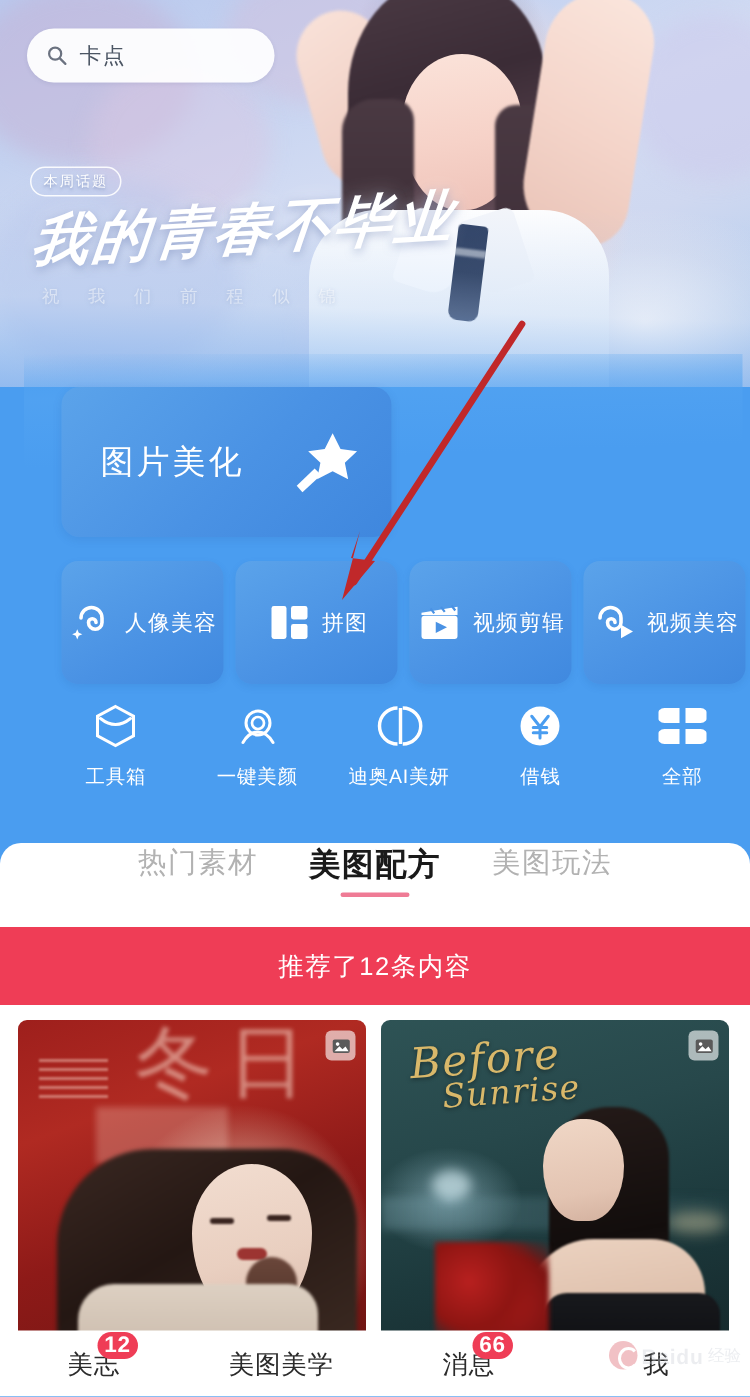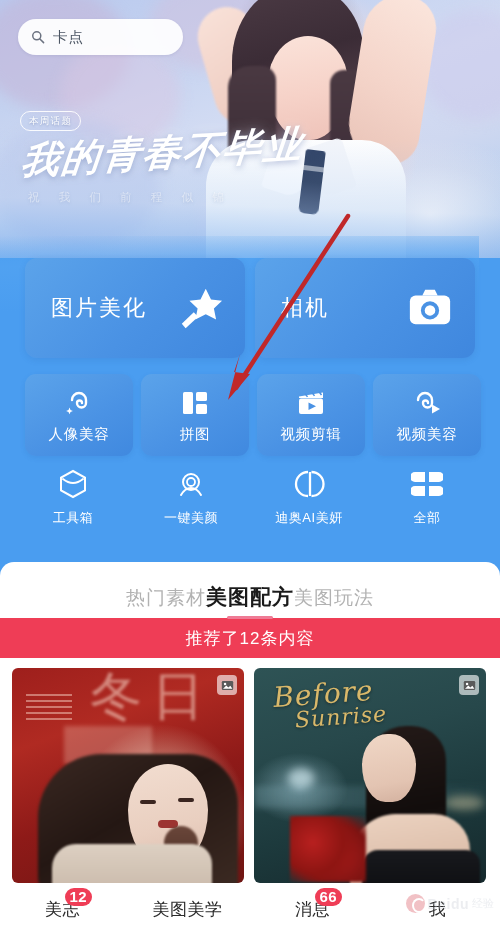--- a/index.html
+++ b/index.html
@@ -139,65 +139,65 @@
   }
   .join-btn{
     position:absolute; left:384px; top:207px; width:97px; height:25px;
     background:linear-gradient(90deg,rgba(255,214,230,.88),rgba(255,196,219,.9));
     display:flex; align-items:center; justify-content:center;
     color:#e0508a; font-size:12.5px; letter-spacing:1px;
   }
 
   
   .panel{
-    position:absolute; left:0; top:236px; width:479px; height:330px;
+    position:absolute; left:16px; top:236px; width:479px; height:330px;
     background:linear-gradient(178deg,rgba(120,180,243,0) 0%,rgba(85,165,242,.55) 9%,#4a9df0 22%,#4a9df0 100%);
   }
   .big-row{ position:absolute; left:25px; top:22px; display:flex; gap:10px; }
   .big-card{
     width:220px; height:100px; border-radius:12px;
     background:linear-gradient(135deg,#5ba3ea 0%,#4a92e4 55%,#3f87de 100%);
     display:flex; align-items:center; justify-content:space-between;
     padding:0 22px 0 26px; box-shadow:0 2px 6px rgba(40,90,160,.15);
   }
   .big-card .lbl{ color:#fff; font-size:22px; letter-spacing:2px; font-weight:500; }
   .big-card .ico{ width:46px; height:46px; flex:none; }
 
   .small-row{ position:absolute; left:25px; top:138px; display:flex; gap:8px; }
   .small-card{
     width:108px; height:82px; border-radius:11px;
     background:linear-gradient(150deg,#5ba3ea 0%,#4a92e4 60%,#4089df 100%);
-    display:flex; flex-direction:column; align-items:center; justify-content:center; gap:6px;
+    display:flex; flex-direction:row; align-items:center; justify-content:center; gap:6px;
     box-shadow:0 2px 5px rgba(40,90,160,.13);
   }
   .small-card .ico{ width:32px; height:32px; }
   .small-card .lbl{ color:#fff; font-size:14.5px; letter-spacing:.8px; }
 
   .icon-row{
     position:absolute; left:0; top:232px; width:500px;
     display:flex; justify-content:space-around; align-items:flex-end; padding:0 14px;
   }
   .icon-item{ width:88px; display:flex; flex-direction:column; align-items:center; gap:9px; }
   .icon-item .ico{ width:32px; height:32px; }
   .icon-item .lbl{ color:#fff; font-size:13px; letter-spacing:.5px; white-space:nowrap; }
 
   
   .sheet{
     position:absolute; left:0; top:562px; width:500px; height:369px;
     background:#fff; border-radius:14px 14px 0 0; overflow:hidden;
   }
-  .tabs{ height:56px; display:flex; align-items:flex-end; justify-content:center; }
+  .tabs{ height:56px; display:flex; align-items:flex-start; justify-content:center; gap:34px; }
   .tab{ position:relative; font-size:19px; color:#b2b2b2; letter-spacing:1px; padding-bottom:7px; }
   .tab.active{ color:#1a1a1a; font-size:21px; font-weight:700; }
   .tab.active::after{
     content:""; position:absolute; left:50%; transform:translateX(-50%);
     bottom:-1px; width:46px; height:3.5px; border-radius:2px; background:#ef7b95;
   }
   .recommend-bar{
-    height:40px; background:#ef3d56; display:flex; align-items:center; justify-content:center;
+    height:52px; background:#ef3d56; display:flex; align-items:center; justify-content:center;
     color:#fff; font-size:17px; letter-spacing:1px;
   }
   .cards{ display:flex; gap:10px; padding:10px 12px 0 12px; }
   .fcard{
     position:relative; width:232px; height:215px; border-radius:6px; overflow:hidden;
   }
   .fcard .badge{
     position:absolute; right:7px; top:7px; width:20px; height:20px; border-radius:4px;
     background:rgba(255,255,255,.62); display:flex; align-items:center; justify-content:center;
   }
@@ -368,29 +368,20 @@
   <div class="panel">
 
     <div class="big-row">
       <div class="big-card">
         <span class="lbl">图片美化</span>
         <svg class="ico" viewBox="0 0 48 48">
           <path d="M30 4 L35.5 15 L47 16.5 L38.5 24.5 L40.8 36 L30 30.5 L19.2 36 L21.5 24.5 L13 16.5 L24.5 15 Z" fill="#fff"></path>
           <path d="M17.5 28.5 L22 33 L9 45 L5 40.5 Z" fill="#fff"></path>
         </svg>
       </div>
-      <div class="big-card">
-        <span class="lbl">相机</span>
-        <svg class="ico" viewBox="0 0 48 48">
-          <rect x="3" y="11" width="42" height="30" rx="6" fill="#fff"></rect>
-          <path d="M16 11 L19 5 L29 5 L32 11 Z" fill="#fff"></path>
-          <circle cx="24" cy="26.5" r="9.5" fill="#4a92e4"></circle>
-          <circle cx="24" cy="26.5" r="5.5" fill="#fff"></circle>
-        </svg>
-      </div>
     </div>
 
     <div class="small-row">
       <div class="small-card">
         <svg class="ico" viewBox="0 0 32 32">
           <path d="M9 13 a7 7 0 0 1 14 0 v3 a4.5 4.5 0 0 1 -9 0 a2.5 2.5 0 0 1 5 0" fill="none" stroke="#fff" stroke-width="2.4" stroke-linecap="round"></path>
           <path d="M6.5 20.5 l1 2.4 l2.4 1 l-2.4 1 l-1 2.4 l-1-2.4 l-2.4-1 l2.4-1 Z" fill="#fff"></path>
         </svg>
         <span class="lbl">人像美容</span>
       </div>
@@ -436,20 +427,27 @@
         </svg>
         <span class="lbl">一键美颜</span>
       </div>
       <div class="icon-item">
         <svg class="ico" viewBox="0 0 32 32">
           <path d="M15 4 a11 11 0 0 0 0 24" fill="none" stroke="#fff" stroke-width="2.3"></path>
           <path d="M17 4 L17 28" stroke="#fff" stroke-width="2.3"></path>
           <path d="M18.5 4 a11 11 0 0 1 0 24" fill="none" stroke="#fff" stroke-width="2.3"></path>
         </svg>
         <span class="lbl">迪奥AI美妍</span>
+      </div>
+      <div class="icon-item">
+        <svg class="ico" viewBox="0 0 32 32">
+          <circle cx="16" cy="16" r="13" fill="#fff"></circle>
+          <path d="M10.5 9.5 L16 16.5 L21.5 9.5 M11.5 17 L20.5 17 M11.5 20.5 L20.5 20.5 M16 16.5 L16 24" stroke="#4a9df0" stroke-width="2" fill="none" stroke-linecap="round"></path>
+        </svg>
+        <span class="lbl">借钱</span>
       </div>
       <div class="icon-item">
         <svg class="ico" viewBox="0 0 32 32">
           <path d="M14 4 L14 14 L4 14 a5 5 0 0 1 0 -10 Z" fill="#fff"></path>
           <path d="M18 4 L28 4 a5 5 0 0 1 0 10 L18 14 Z" fill="#fff"></path>
           <path d="M14 18 L14 28 L4 28 a5 5 0 0 1 0 -10 Z" fill="#fff"></path>
           <path d="M18 18 L28 18 a5 5 0 0 1 0 10 L18 28 Z" fill="#fff"></path>
         </svg>
         <span class="lbl">全部</span>
       </div>

